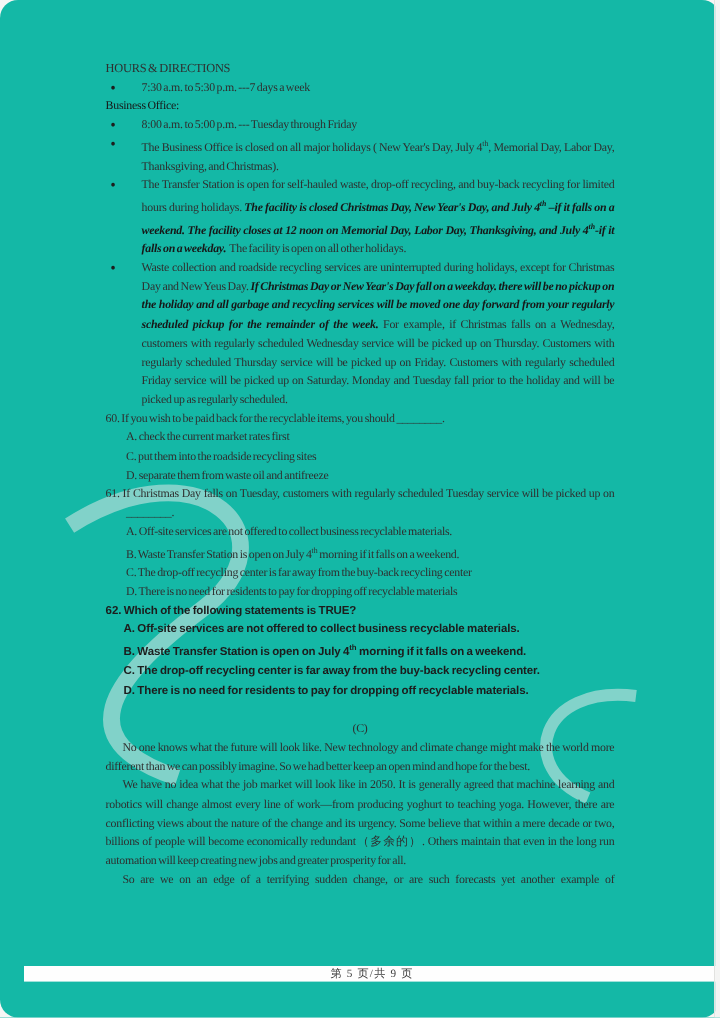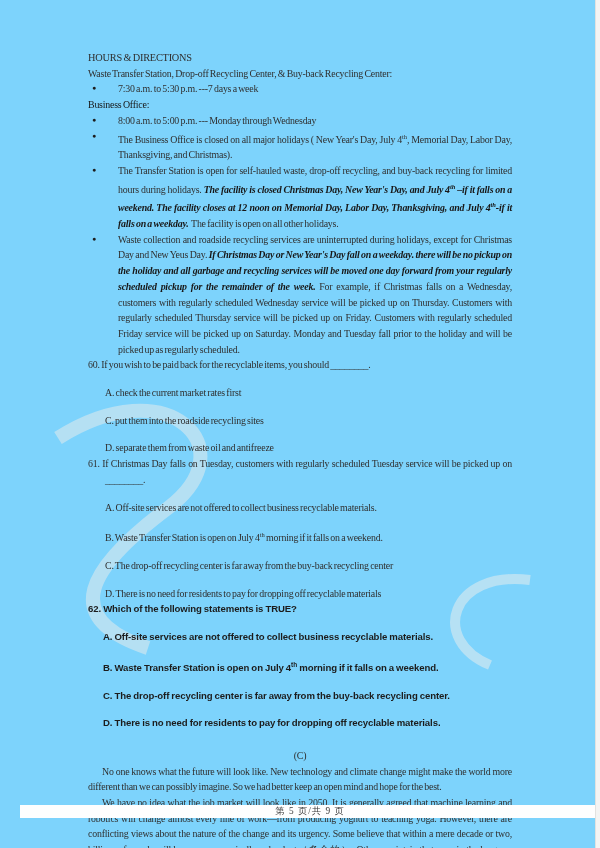--- a/index.html
+++ b/index.html
@@ -1,42 +1,42 @@
 <!DOCTYPE html>
 <html><head>
 <meta charset="utf-8">
 <style>
   html,body{margin:0;padding:0}
   body{
     width:600px;height:848px;position:relative;overflow:hidden;
     background:#f6f6f5;
     font-family:"Liberation Serif","DejaVu Serif",serif;
   }
-  .page{position:absolute;inset:0;background:#7dd3fc;}
+  .page{position:absolute;inset:0;background:#14b8a6;border-radius:15px;}
   .page-edge-line{position:absolute;top:0;bottom:0;left:595px;width:1px;background:#e2e2e0;}
   .page-edge-band{position:absolute;top:0;bottom:0;left:596px;right:0;background:#f4f4f3;}
   .watermark{position:absolute;pointer-events:none;opacity:.5;}
   .wm1{left:18px;top:378px;}
   .wm2{left:420px;top:560px;}
   .content{
     position:absolute;left:88px;top:50px;width:424px;
     font-size:9.9px;line-height:15.7px;color:#2f2f2f;
     letter-spacing:-0.2px;word-spacing:-0.9px;
   }
   .just{text-align:justify;}
   .force-just{text-align:justify;text-align-last:justify;}
   .bold{font-weight:normal;color:#171717;}
   .b{font-weight:bold;color:#171717;font-style:italic;}
   .sup{font-size:6.5px;vertical-align:4px;letter-spacing:0;}
   .title-line{font-size:10.3px;}
   .bullet{display:flex;}
   .dot{flex:0 0 26px;padding-left:4px;font-size:7px;line-height:15.7px;color:#1d1d1d;}
   .btext{flex:1;min-width:0;}
   .q{padding-left:17px;text-indent:-17px;}
-  .opt{margin-left:17px;margin-top:12px;}
+  .opt{margin-left:17px;}
   .q62-block{
     font-family:"Liberation Sans","DejaVu Sans",sans-serif;
     font-size:9.6px;font-weight:600;color:#1c1c1c;
     letter-spacing:-0.1px;word-spacing:-0.5px;
   }
   .q62-block .q{padding-left:15px;text-indent:-15px;}
   .q62-block .opt{margin-left:15px;}
   .section-c{margin-top:17px;}
   .c-label{text-align:center;}
   .para{text-indent:14px;}
@@ -56,32 +56,31 @@
     <path d="M40 60 C 150 -10, 230 70, 150 130 C 70 190, 40 240, 130 270" fill="none" stroke="#ededec" stroke-width="14"></path>
   </svg>
   <svg class="watermark wm2" width="130" height="120" viewBox="0 0 130 120">
     <path d="M110 20 C 30 10, 10 80, 70 105" fill="none" stroke="#efefee" stroke-width="10"></path>
   </svg>
 
   <div class="content">
 
     <div class="title-line">HOURS &amp; DIRECTIONS</div>
 
-    <div>Waste Transfer Station, Drop-off Recycling Center, &amp; Buy-back Recycling Center:</div>
 
     <div class="bullet">
       <span class="dot">●</span>
       <span class="btext">7:30 a.m. to 5:30 p.m. ---7 days a week</span>
     </div>
 
     <div class="bold">Business Office:</div>
 
     <div class="bullet">
       <span class="dot">●</span>
-      <span class="btext">8:00 a.m. to 5:00 p.m. --- Monday through Wednesday</span>
+      <span class="btext">8:00 a.m. to 5:00 p.m. --- Tuesday through Friday</span>
     </div>
 
 
     <div class="bullet">
       <span class="dot">●</span>
       <span class="btext just"><span>The Business Office is closed on all major holidays ( New Year's Day, July 4</span><span class="sup">th</span><span>, Memorial Day, Labor Day, Thanksgiving, and Christmas).</span></span>
     </div>
 
     <div class="bullet">
       <span class="dot">●</span>

